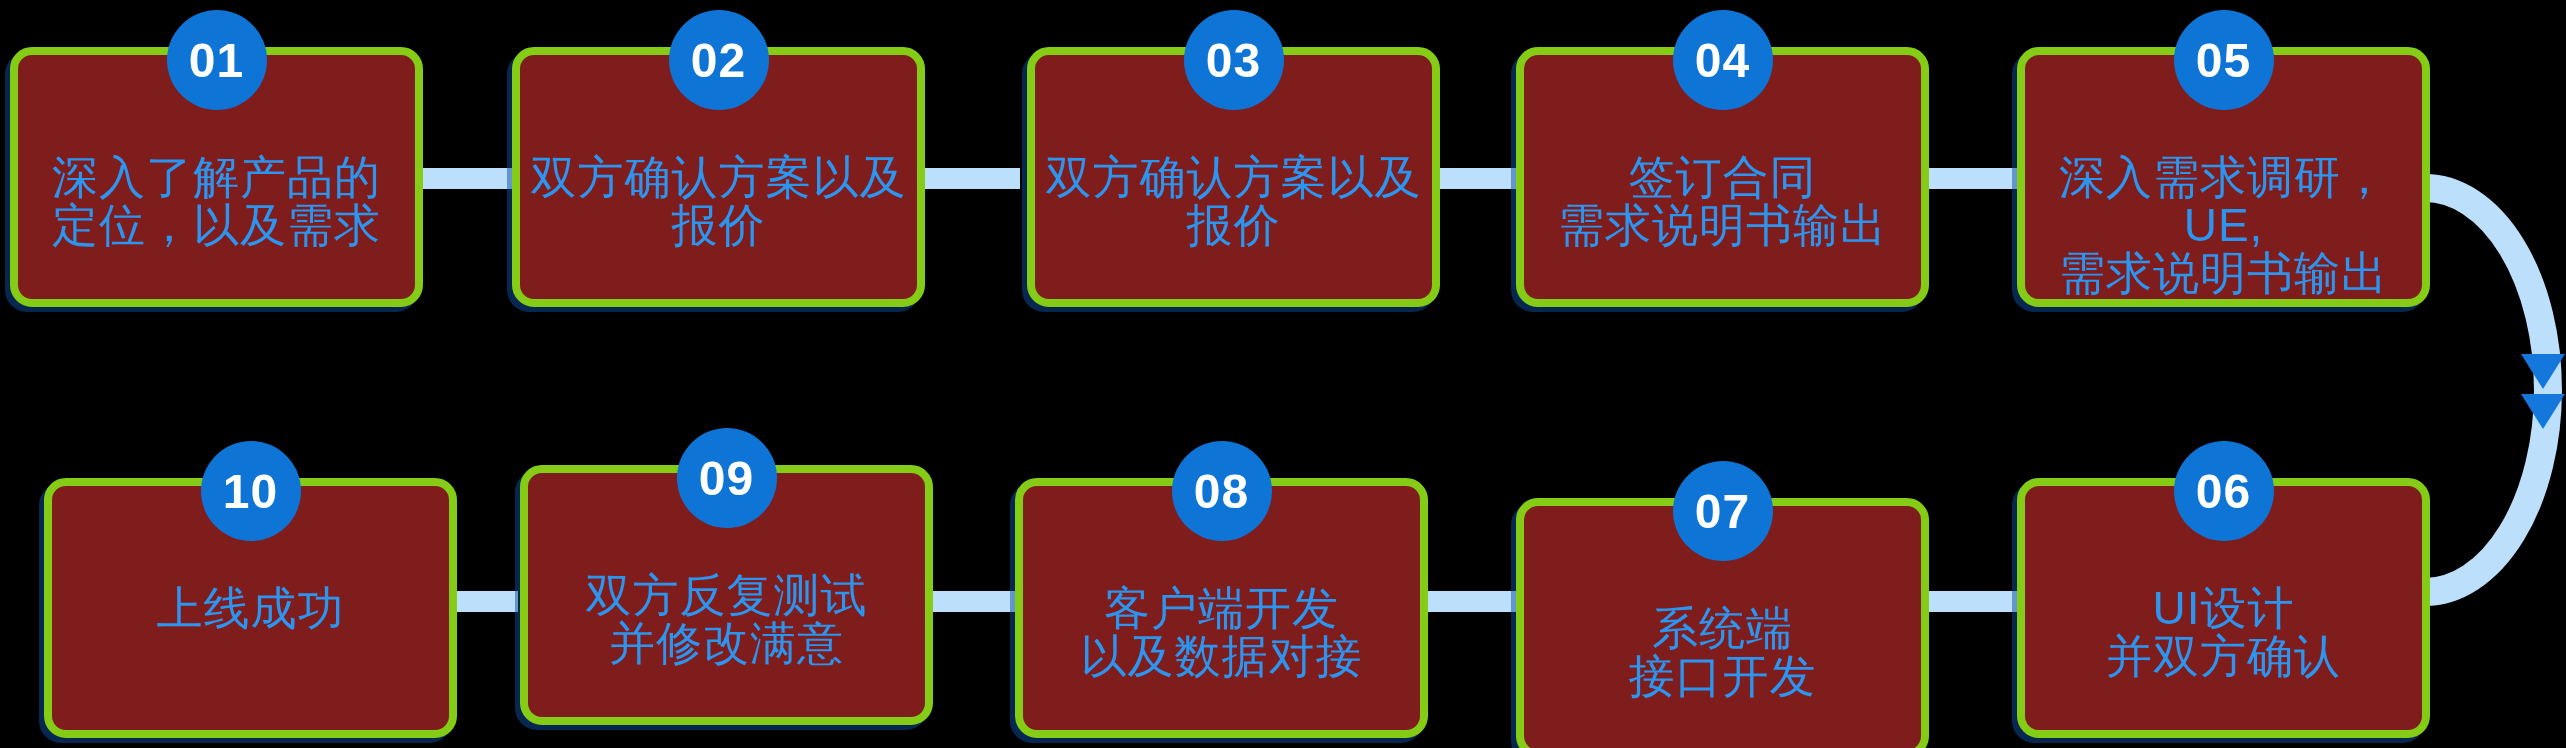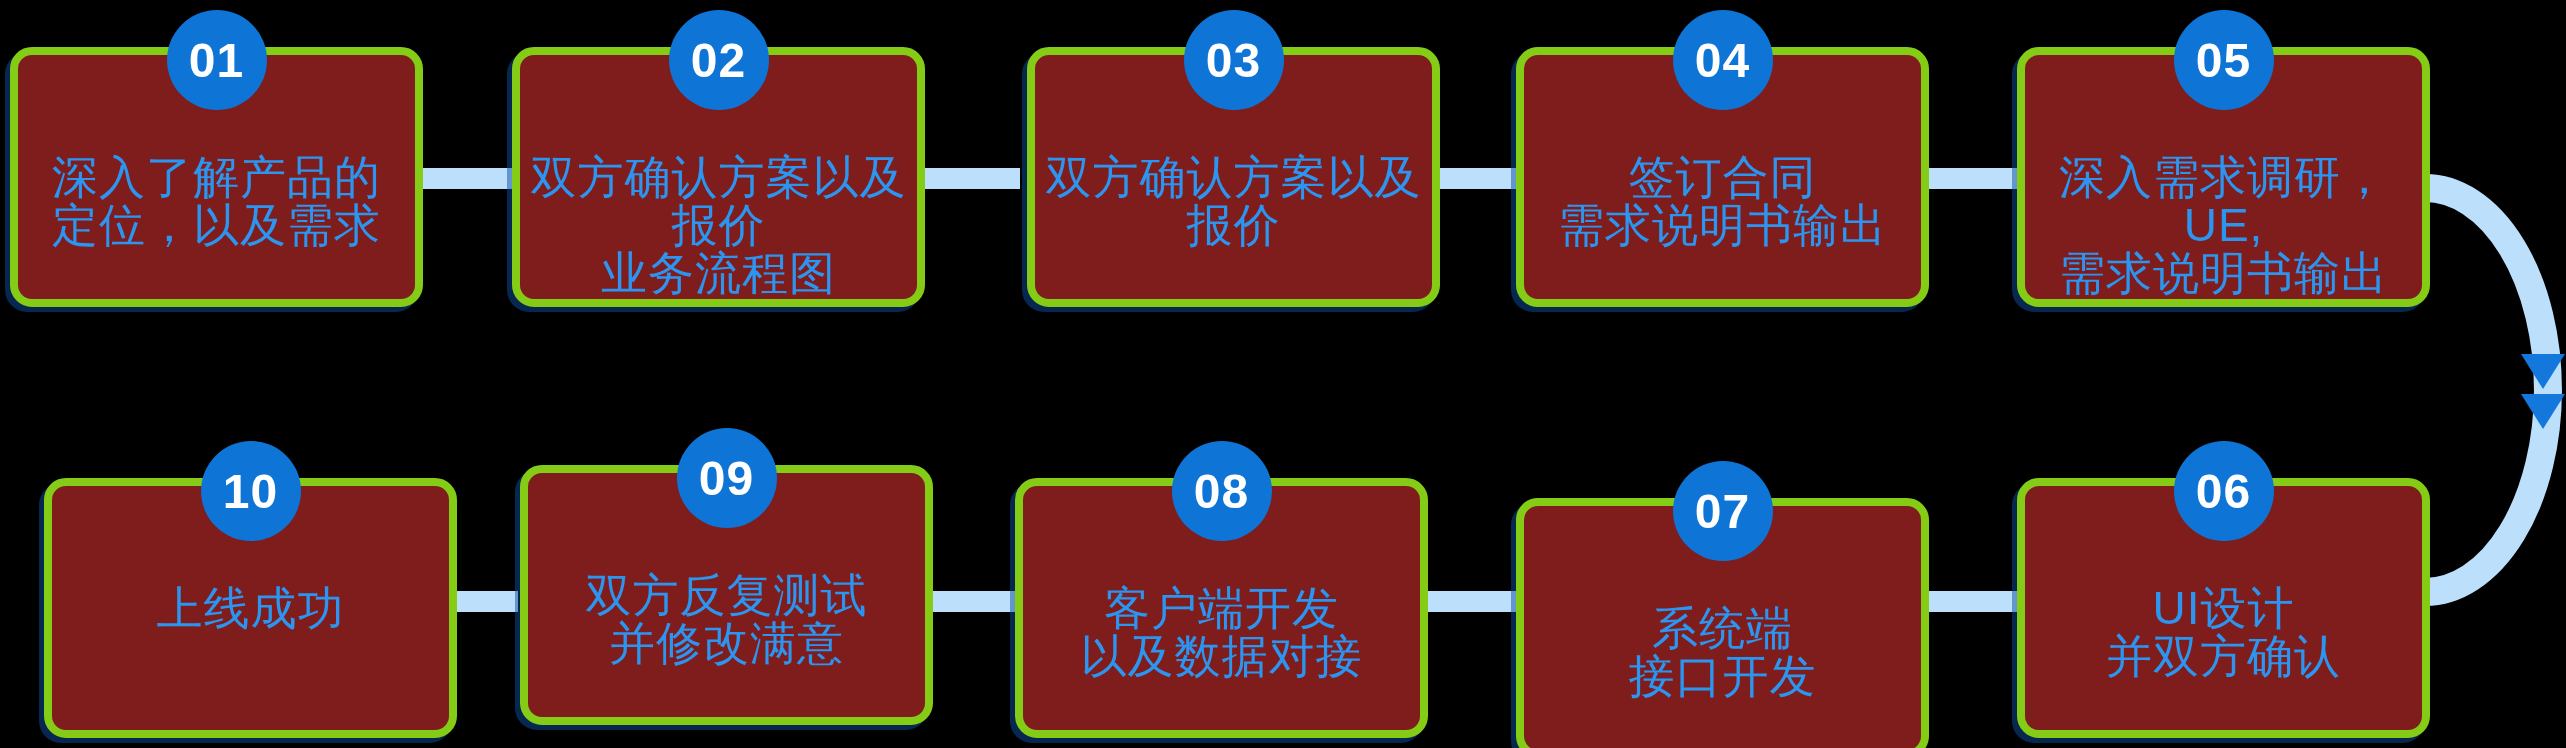--- a/index.html
+++ b/index.html
@@ -109,21 +109,20 @@
       <div>定位，以及需求</div>
     </div>
   </div>
 
   <div class="card" style="left:512px; top:47px;">
     <div class="badge">
       <span>02</span>
     </div>
     <div class="card-text">
       <div>双方确认方案以及报价</div>
-      <div>业务流程图</div>
     </div>
   </div>
 
   <div class="card" style="left:1015px; top:47px;margin-left:12px;">
     <div class="badge">
       <span>03</span>
     </div>
     <div class="card-text">
       <div>双方确认方案以及报价</div>
     </div>

